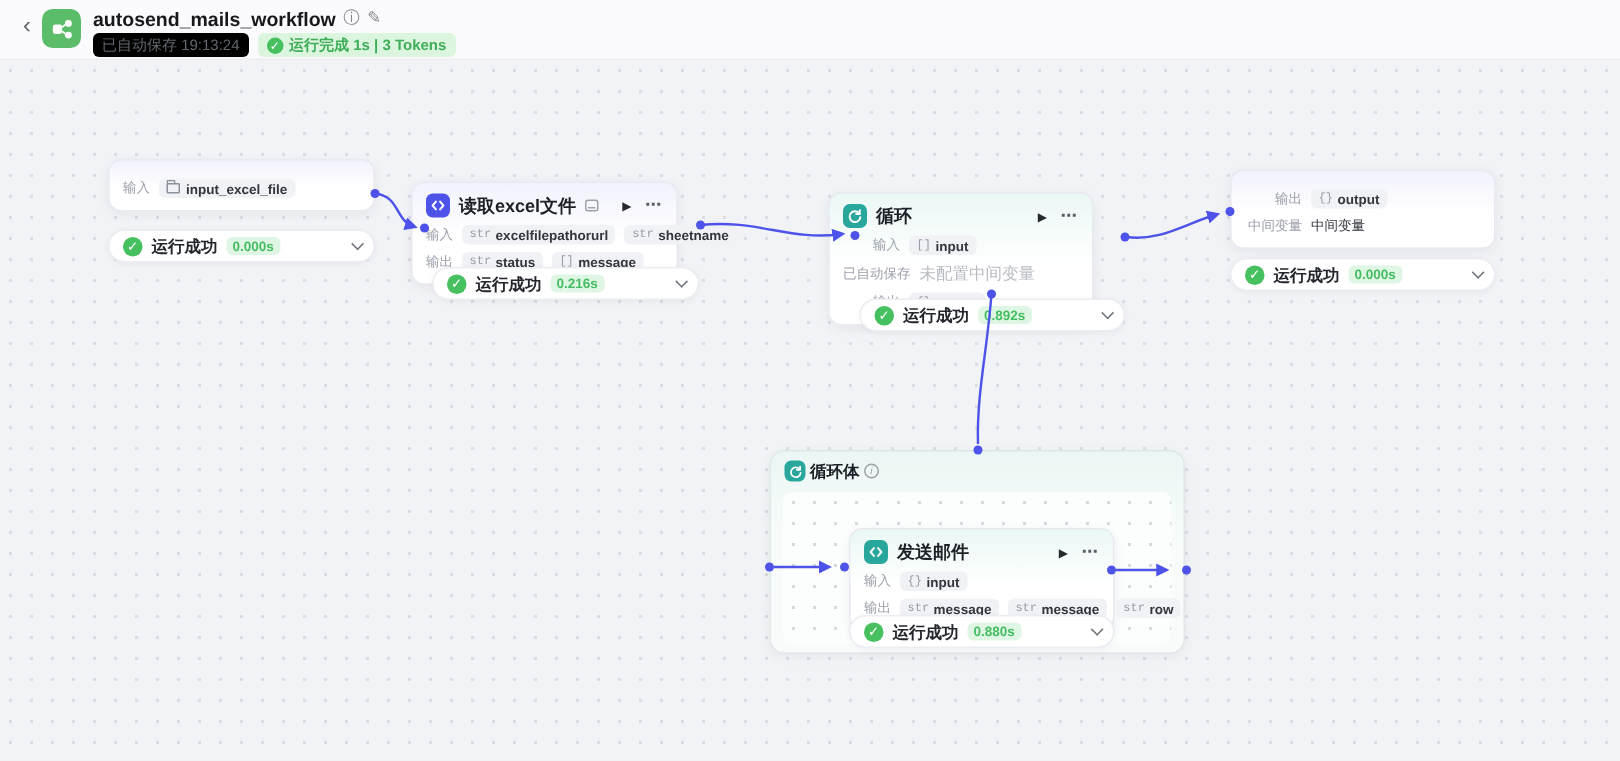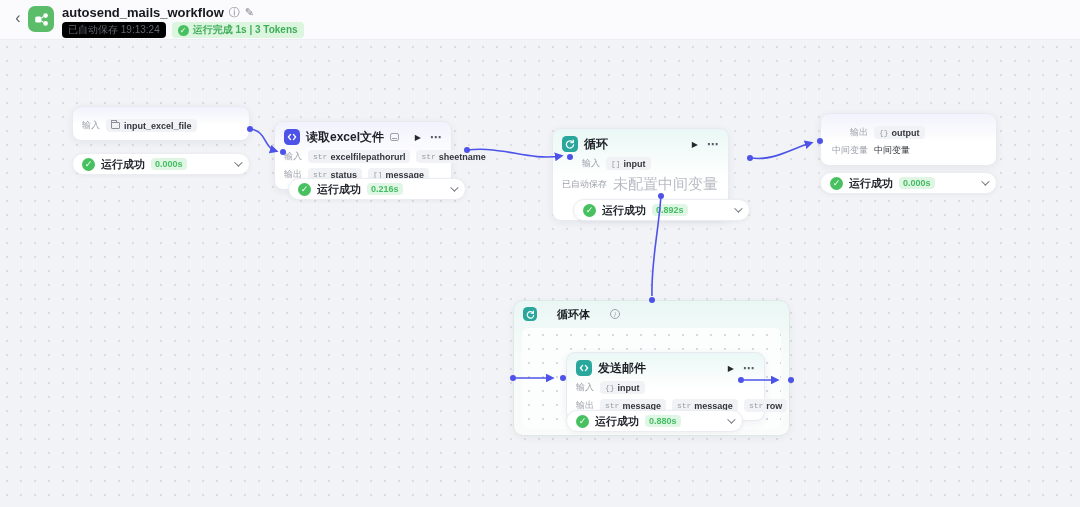--- a/index.html
+++ b/index.html
@@ -52,21 +52,21 @@
   .note-icon { width:9px; height:8px; border:1px solid #9ea1aa; border-radius:2px; position:relative; }
   .note-icon::after { content:""; position:absolute; left:1px; right:1px; bottom:1px; height:1px; background:#9ea1aa; }
 
   .node-row { display:flex; align-items:center; gap:6px; margin-top:5px; min-height:13px; }
   .row-label { font-size:9px; color:#9da0ab; flex:0 0 auto; }
   .row-label.w { min-width:38px; text-align:right; }
   .badge { display:inline-flex; align-items:center; gap:3px; background:#f1f2f6; border-radius:4px;
     padding:1.5px 5px; font-size:9px; }
   .badge .prefix { color:#989ca6; font-size:8px; font-family:"Liberation Mono","DejaVu Sans Mono",monospace; }
   .badge .vname { color:#33363d; font-weight:bold; }
-  .muted-val { font-size:15px; color:#b8bbc3; }
+  .muted-val { font-size:11px; color:#b8bbc3; }
   .dark-val { font-size:9px; color:#33363d; }
   .folder-icon { width:9px; height:7px; border:1px solid #8c909a; border-radius:1px; position:relative; margin-right:1px; }
   .folder-icon::before { content:""; position:absolute; left:-1px; top:-3px; width:4px; height:2px;
     border:1px solid #8c909a; border-bottom:none; border-radius:1px 1px 0 0; }
 
   
   .status-bar { position:absolute; height:22px; background:#fff; border:1px solid #ecedf2;
     border-radius:11px; box-shadow:0 1px 4px rgba(25,28,60,.05); display:flex; align-items:center;
     gap:6px; padding:0 9px; z-index:5; }
   .scheck { width:13px; height:13px; border-radius:50%; background:#47c15f; color:#fff; font-size:9px;
@@ -74,21 +74,21 @@
   .stext { font-size:11px; font-weight:bold; color:#23262c; white-space:nowrap; }
   .stime { background:#e0f6e5; color:#44bd61; border-radius:4px; font-size:9px; padding:1px 4px; font-weight:bold; }
   .chev { margin-left:auto; width:6px; height:6px; border-right:1.4px solid #70747d;
     border-bottom:1.4px solid #70747d; transform:rotate(45deg) translateY(-2px); cursor:pointer; }
 
   
   .loop-body { position:absolute; left:513px; top:300px; width:277px; height:136px;
     border:1px solid #dee8e6; border-radius:10px; z-index:4;
     background:linear-gradient(180deg,#eaf7f4 0%,#f7fbfa 40%,#f9fbfb 100%);
     box-shadow:0 2px 8px rgba(25,28,60,.05); }
-  .loop-body-head { display:flex; align-items:center; gap:20px; padding:6px 9px; height:26px; }
+  .loop-body-head { display:flex; align-items:center; gap:3px; padding:6px 9px; height:26px; }
   .lb-title { font-size:11px; font-weight:bold; color:#1d2026; }
   .info-icon { width:10px; height:10px; border:1px solid #9ea1aa; border-radius:50%; color:#9ea1aa;
     font-size:7px; line-height:9px; text-align:center; font-style:italic; }
   .loop-body-inner { position:absolute; left:8px; right:8px; top:27px; bottom:6px; border-radius:6px;
     background-color:#fcfdfd;
     background-image:radial-gradient(#d6d9df 1px, transparent 1.2px); background-size:14px 14px; }
   .loop-body .node, .loop-body .status-bar { z-index:6; }
 </style>
 </head>
 <body>
@@ -275,21 +275,21 @@
         <svg width="9" height="9" viewBox="0 0 10 10">
             <path d="M8 3.4 A3.6 3.6 0 1 0 8.6 5.8" fill="none" stroke="#fff" stroke-width="1.3" stroke-linecap="round"></path>
             <path d="M8.2 1.2 L8.2 3.6 L5.8 3.6" fill="none" stroke="#fff" stroke-width="1.3" stroke-linecap="round" stroke-linejoin="round"></path>
           </svg>
       </span>
       <span class="lb-title">循环体</span>
       <span class="info-icon">i</span>
     </div>
     <div class="loop-body-inner"></div>
 
-    <div class="node tealtint" style="left:52px; top:51px; width:199px;">
+    <div class="node tealtint" style="left:52px; top:51px; width:177px;">
       <div class="node-head">
         <span class="node-icon bg-teal">
           <svg width="10" height="10" viewBox="0 0 10 10">
               <path d="M3.6 2.4 L1.4 5 L3.6 7.6 M6.4 2.4 L8.6 5 L6.4 7.6" fill="none" stroke="#fff" stroke-width="1.3" stroke-linecap="round" stroke-linejoin="round"></path>
             </svg>
         </span>
         <span class="node-title">发送邮件</span>
         <span class="head-actions">
           <span class="play-icon">▶</span>
           <span class="more-icon">⋯</span>

